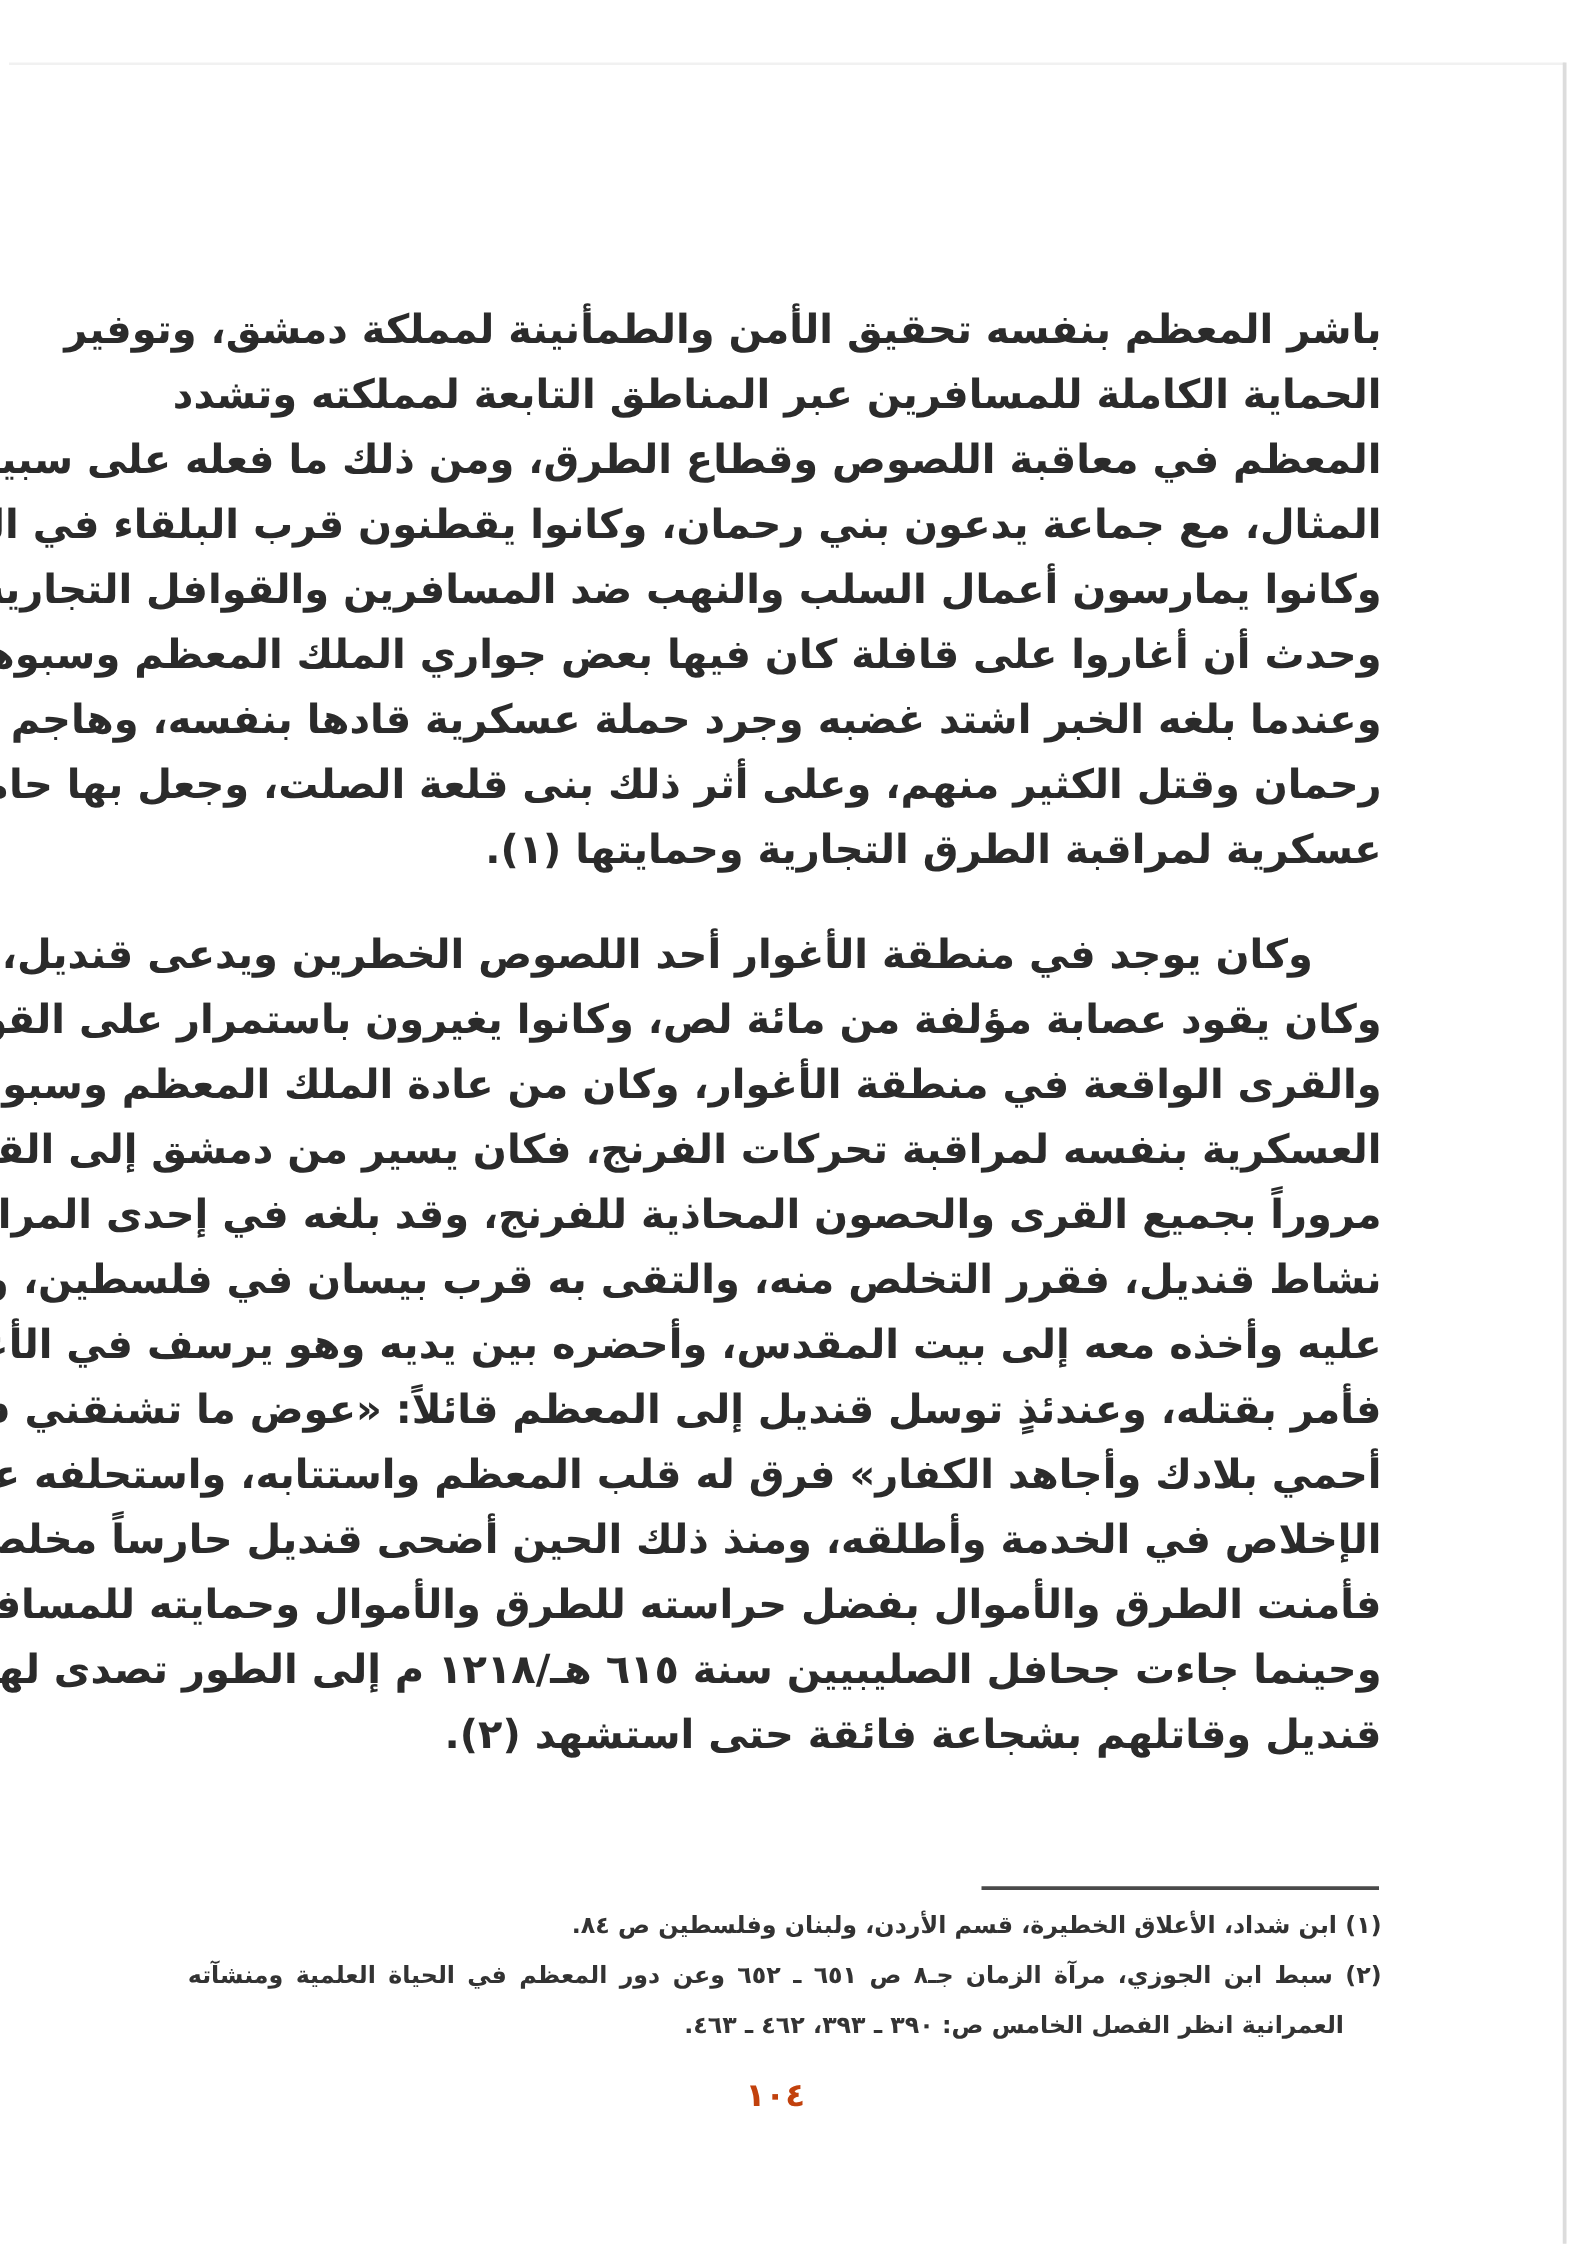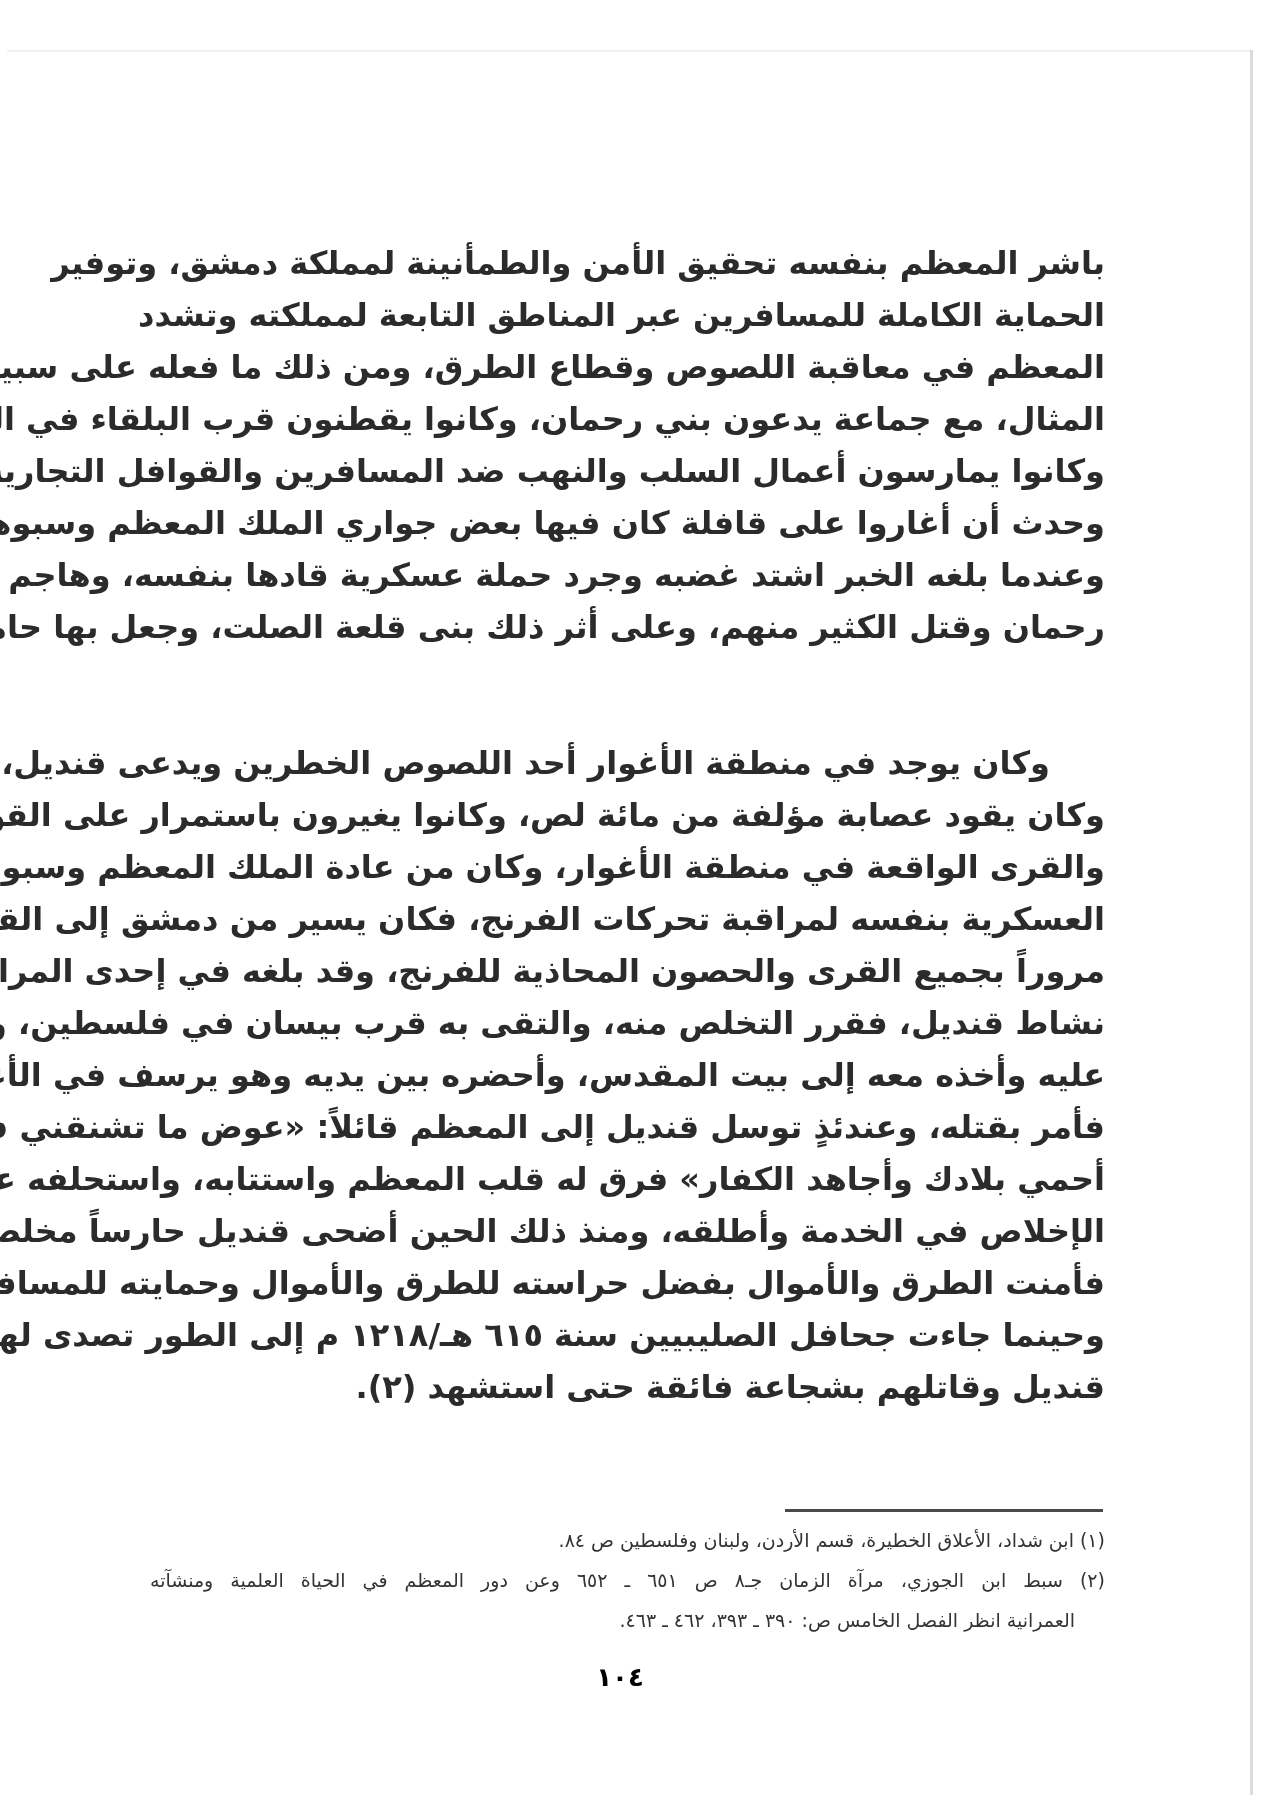--- a/index.html
+++ b/index.html
@@ -71,21 +71,21 @@
     .footnotes {
       position: absolute;
       left: 150px;
       top: 1520px;
       width: 955px;
       direction: rtl;
     }
     .fn-line {
       display: block;
       font-size: 19px;
-      font-weight: normal;
+      font-weight: bold;
       line-height: 40px;
       height: 40px;
       white-space: nowrap;
       color: #333333;
       text-align: right;
     }
     .fn-line.cont {
       padding-right: 30px;
     }
     .fn-line.justify {
@@ -93,39 +93,40 @@
       text-align-last: justify;
     }
     .page-number {
       position: absolute;
       left: 560px;
       top: 1662px;
       width: 120px;
       text-align: center;
       font-size: 26px;
       font-weight: bold;
-      color: #000000;
+      color: #c2410c;
       direction: rtl;
     }
   </style>
 </head>
 <body>
 
 <div class="page-edge-top"></div>
 <div class="page-edge-right"></div>
 
 <div class="text-block" id="para1">
   <span class="line">باشر المعظم بنفسه تحقيق الأمن والطمأنينة لمملكة دمشق، وتوفير</span>
   <span class="line">الحماية الكاملة للمسافرين عبر المناطق التابعة لمملكته وتشدد</span>
   <span class="line">المعظم في معاقبة اللصوص وقطاع الطرق، ومن ذلك ما فعله على سبيل</span>
   <span class="line">المثال، مع جماعة يدعون بني رحمان، وكانوا يقطنون قرب البلقاء في الأردن،</span>
   <span class="line">وكانوا يمارسون أعمال السلب والنهب ضد المسافرين والقوافل التجارية،</span>
   <span class="line">وحدث أن أغاروا على قافلة كان فيها بعض جواري الملك المعظم وسبوهن،</span>
   <span class="line">وعندما بلغه الخبر اشتد غضبه وجرد حملة عسكرية قادها بنفسه، وهاجم بني</span>
   <span class="line">رحمان وقتل الكثير منهم، وعلى أثر ذلك بنى قلعة الصلت، وجعل بها حامية</span>
+  <span class="line last">عسكرية لمراقبة الطرق التجارية وحمايتها (١).</span>
 </div>
 
 <div class="text-block" id="para2">
   <span class="line indent">وكان يوجد في منطقة الأغوار أحد اللصوص الخطرين ويدعى قنديل،</span>
   <span class="line">وكان يقود عصابة مؤلفة من مائة لص، وكانوا يغيرون باستمرار على القوافل</span>
   <span class="line">والقرى الواقعة في منطقة الأغوار، وكان من عادة الملك المعظم وسبوهن بالدوريات</span>
   <span class="line">العسكرية بنفسه لمراقبة تحركات الفرنج، فكان يسير من دمشق إلى القدس</span>
   <span class="line">مروراً بجميع القرى والحصون المحاذية للفرنج، وقد بلغه في إحدى المرات خبر</span>
   <span class="line">نشاط قنديل، فقرر التخلص منه، والتقى به قرب بيسان في فلسطين، وقبض</span>
   <span class="line">عليه وأخذه معه إلى بيت المقدس، وأحضره بين يديه وهو يرسف في الأغلال،</span>

